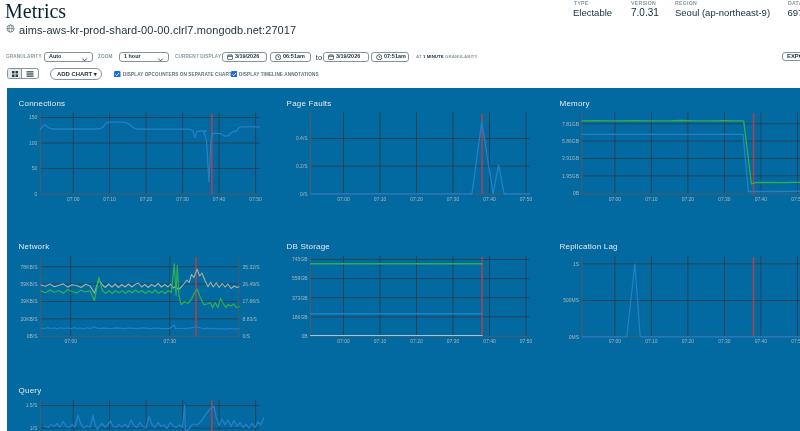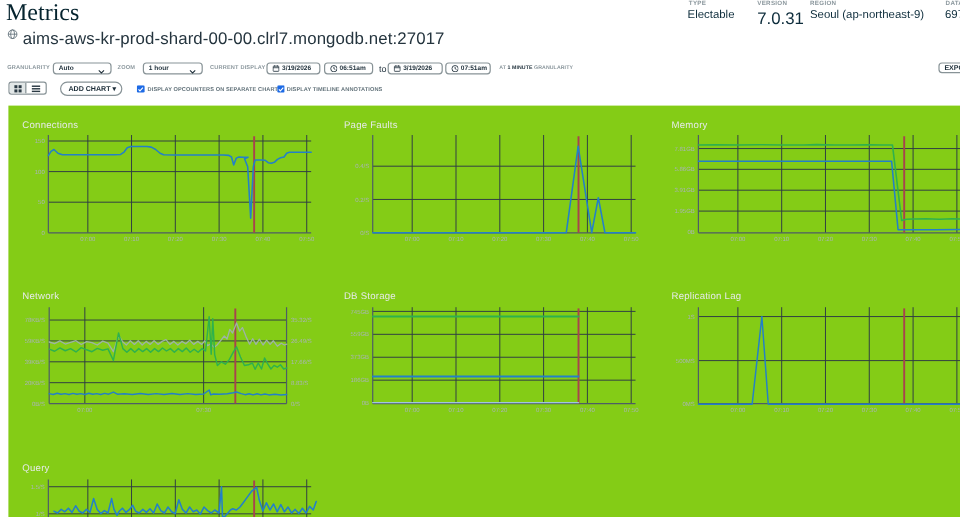--- a/index.html
+++ b/index.html
@@ -15,26 +15,26 @@
 .cklbl { font-size:6.5px; letter-spacing:0.1px; color:#62727a; font-weight:bold; white-space:nowrap;
   transform:scale(0.72); transform-origin:0 0; }
 </style></head>
 <body>
   <div class="abs" style="left:5px;top:0px;font-family:'Liberation Serif',serif;font-size:20px;color:#06242f;">Metrics</div>
   <svg width="9" height="9" viewBox="0 0 16 16" style="position:absolute;left:6px;top:24px">
     <circle cx="8" cy="8" r="6.4" fill="none" stroke="#5c6c75" stroke-width="1.3"></circle>
     <ellipse cx="8" cy="8" rx="2.9" ry="6.4" fill="none" stroke="#5c6c75" stroke-width="1.2"></ellipse>
     <line x1="1.6" y1="8" x2="14.4" y2="8" stroke="#5c6c75" stroke-width="1.2"></line>
   </svg>
-  <div class="abs" style="left:19px;top:23.5px;font-size:14px;color:#24343e;letter-spacing:0.1px;">aims-aws-kr-prod-shard-00-00.clrl7.mongodb.net:27017</div>
+  <div class="abs" style="left:19px;top:23.5px;font-size:11px;color:#24343e;letter-spacing:0.1px;">aims-aws-kr-prod-shard-00-00.clrl7.mongodb.net:27017</div>
 
   <div class="abs lbl2" style="left:574px;top:0px;">TYPE</div>
   <div class="abs" style="left:573px;top:6.5px;font-size:9.5px;color:#0e2d3c;text-align:right;">Electable</div>
   <div class="abs lbl2" style="left:631px;top:0px;">VERSION</div>
-  <div class="abs" style="left:631px;top:6.5px;font-size:14px;color:#0e2d3c;">7.0.31</div>
+  <div class="abs" style="left:631px;top:6.5px;font-size:10px;color:#0e2d3c;">7.0.31</div>
   <div class="abs lbl2" style="left:675px;top:0px;">REGION</div>
   <div class="abs" style="left:675px;top:6.5px;font-size:9.5px;color:#0e2d3c;">Seoul (ap-northeast-9)</div>
   <div class="abs lbl2" style="left:788px;top:0px;">DATA SIZE</div>
   <div class="abs" style="left:787.5px;top:6.5px;font-size:9.5px;color:#0e2d3c;">697.66MB</div>
 
   <div class="abs lbl" style="left:5.6px;top:54px;">GRANULARITY</div>
   <div class="box" style="left:44.1px;top:52px;width:49.3px;">
     <span class="bt">Auto</span>
     <svg width="7" height="7" viewBox="0 0 16 16" style="position:absolute;right:4px;top:3px">
       <polyline points="3,6 8,11 13,6" fill="none" stroke="#1c2d38" stroke-width="2"></polyline>
@@ -114,21 +114,21 @@
   </div>
   <div class="abs cklbl" style="left:123.2px;top:71.8px;">DISPLAY OPCOUNTERS ON SEPARATE CHARTS</div>
   <div class="abs" style="left:230.5px;top:70.9px;">
     <svg width="6.5" height="6.5" viewBox="0 0 16 16" style="display:block">
       <rect width="16" height="16" rx="3" fill="#1d6ae5"></rect>
       <polyline points="3.5,8.5 6.5,11.5 12.5,5" fill="none" stroke="#fff" stroke-width="2.4"></polyline>
     </svg>
   </div>
   <div class="abs cklbl" style="left:239.2px;top:71.8px;">DISPLAY TIMELINE ANNOTATIONS</div>
 
-  <div class="abs" style="left:7px;top:87.5px;width:793px;height:343.5px;background:#84cc16;">
+  <div class="abs" style="left:7px;top:87.5px;width:793px;height:343.5px;background:#0369a1;">
     <svg width="793" height="343.5" viewBox="7 87.5 793 343.5" font-family="Liberation Sans, sans-serif">
 <text x="18.6" y="105.8" font-size="8" fill="#e6eae9" text-anchor="start" letter-spacing="0.2">Connections</text>
 <line x1="40.3" y1="117.0" x2="259.3" y2="117.0" stroke="#2e3b45" stroke-width="0.8"></line>
 <line x1="40.3" y1="142.5" x2="259.3" y2="142.5" stroke="#2e3b45" stroke-width="0.8"></line>
 <line x1="40.3" y1="168.0" x2="259.3" y2="168.0" stroke="#2e3b45" stroke-width="0.8"></line>
 <line x1="73.2" y1="112.0" x2="73.2" y2="193.5" stroke="#2e3b45" stroke-width="0.8"></line>
 <line x1="109.6" y1="112.0" x2="109.6" y2="193.5" stroke="#2e3b45" stroke-width="0.8"></line>
 <line x1="146.1" y1="112.0" x2="146.1" y2="193.5" stroke="#2e3b45" stroke-width="0.8"></line>
 <line x1="182.6" y1="112.0" x2="182.6" y2="193.5" stroke="#2e3b45" stroke-width="0.8"></line>
 <line x1="219.1" y1="112.0" x2="219.1" y2="193.5" stroke="#2e3b45" stroke-width="0.8"></line>

